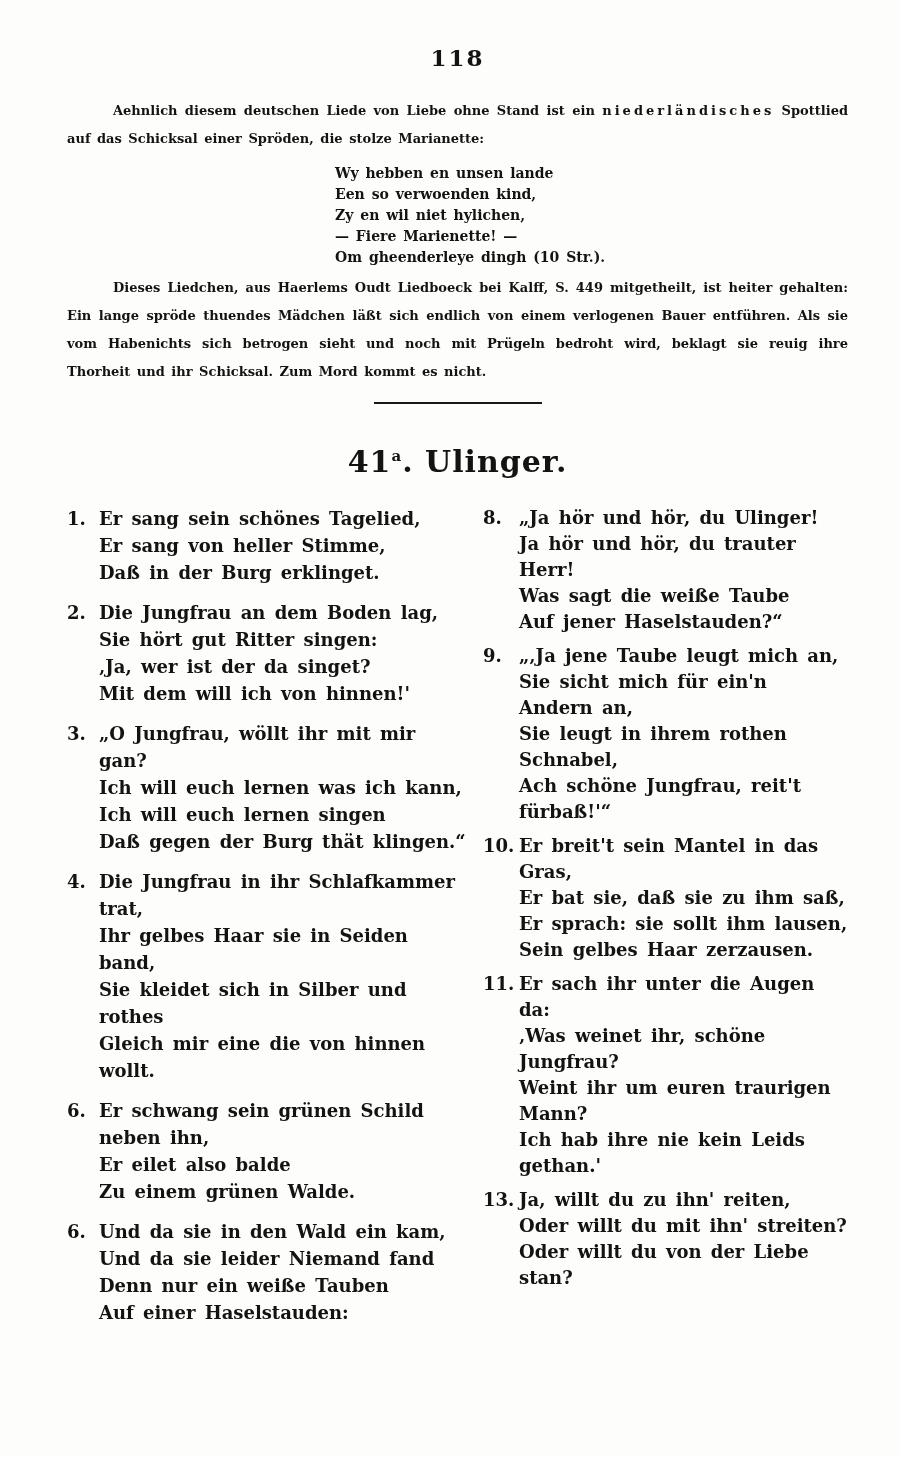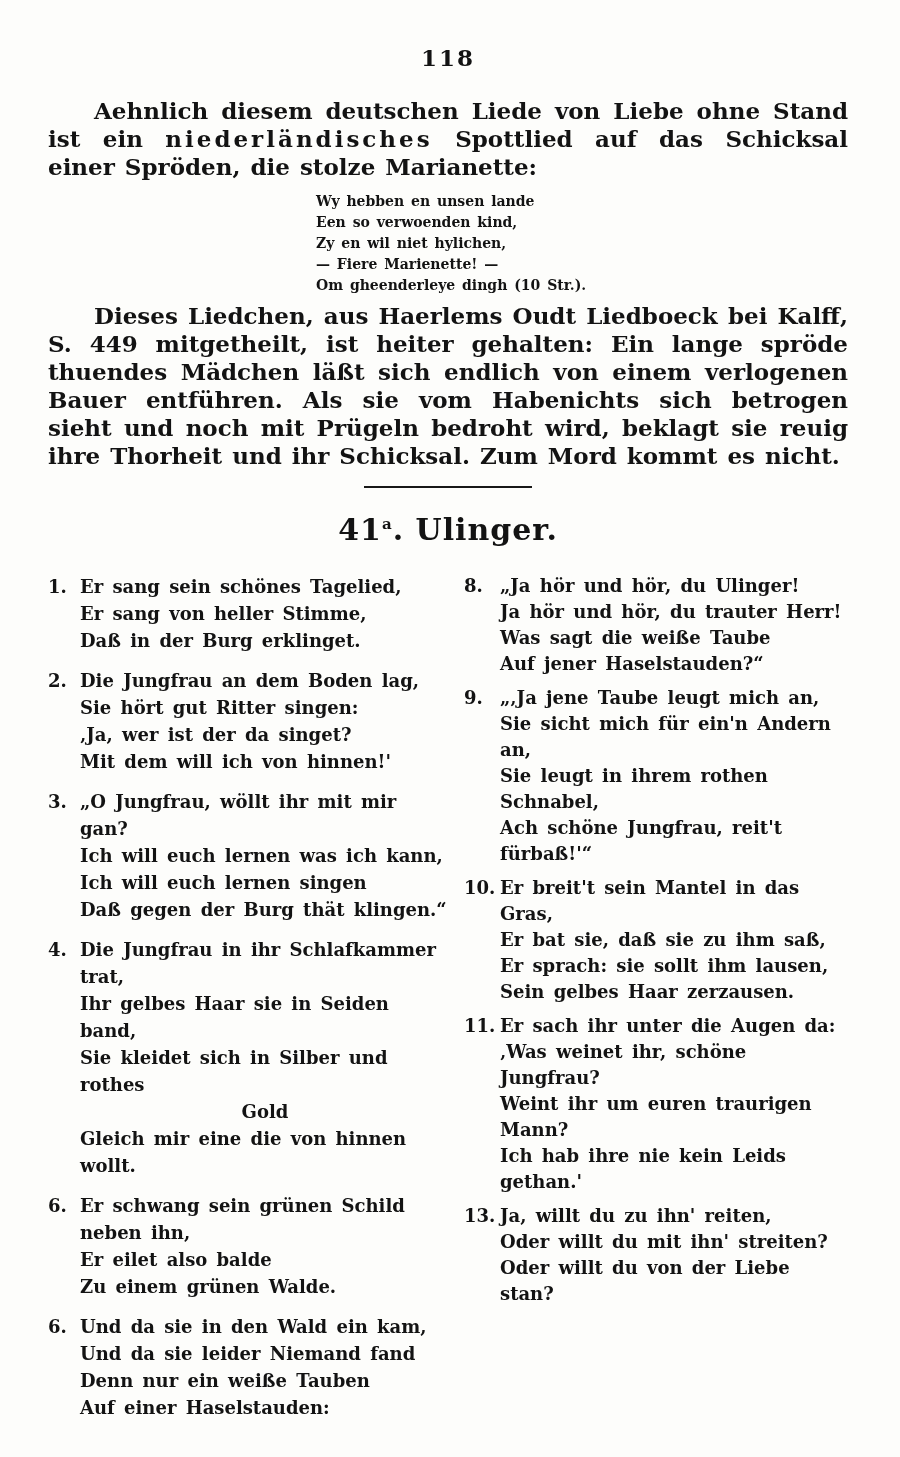--- a/index.html
+++ b/index.html
@@ -6,31 +6,31 @@
   body{
     width:900px;height:1457px;
     background:#fdfdfb;
     font-family:"DejaVu Serif", serif;
     color:#131313;
     overflow:hidden;
   }
   .page{
     width:900px;height:1112px;
     box-sizing:border-box;
-    padding:44px 52px 0 48px;
+    padding:44px 52px 0 67px;
     font-weight:700;
   }
   .pageno{
     text-align:center;
     font-size:23px;
     letter-spacing:2px;
     margin:0 0 26px 0;
   }
   .prose{
-    font-size:23px;
+    font-size:13px;
     line-height:28px;
     text-align:justify;
     margin:0;
     word-spacing:2px;
   }
   .prose.indent{ text-indent:46px; }
   .spaced{ letter-spacing:3px; }
   .quote{
     margin:10px 0 6px 268px;
     font-size:14px;
@@ -40,21 +40,21 @@
   .divider{
     border:none;
     border-top:2.5px solid #181818;
     width:168px;
     margin:16px auto 0 auto;
   }
   .title{
     text-align:center;
     font-size:30px;
     font-weight:700;
-    margin:24px 0 0 0;
+    margin:40px 0 0 0;
     letter-spacing:1px;
   }
   .title sup{ font-size:15px; }
   .columns{
     display:flex;
     margin-top:26px;
     gap:14px;
   }
   .col{ box-sizing:border-box; }
   .col-left{ width:402px; flex:none; }
@@ -124,21 +124,20 @@
             <div class="vline">Ich will euch lernen singen</div>
             <div class="vline">Daß gegen der Burg thät klingen.“</div>
           </div>
         </div>
         <div class="stanza">
           <span class="num">4.</span>
           <div class="lines">
             <div class="vline">Die Jungfrau in ihr Schlafkammer trat,</div>
             <div class="vline">Ihr gelbes Haar sie in Seiden band,</div>
             <div class="vline">Sie kleidet sich in Silber und rothes</div>
-            <div class="vline center">Gold</div>
             <div class="vline">Gleich mir eine die von hinnen wollt.</div>
           </div>
         </div>
         <div class="stanza">
           <span class="num">6.</span>
           <div class="lines">
             <div class="vline">Er schwang sein grünen Schild neben ihn,</div>
             <div class="vline">Er eilet also balde</div>
             <div class="vline">Zu einem grünen Walde.</div>
           </div>

